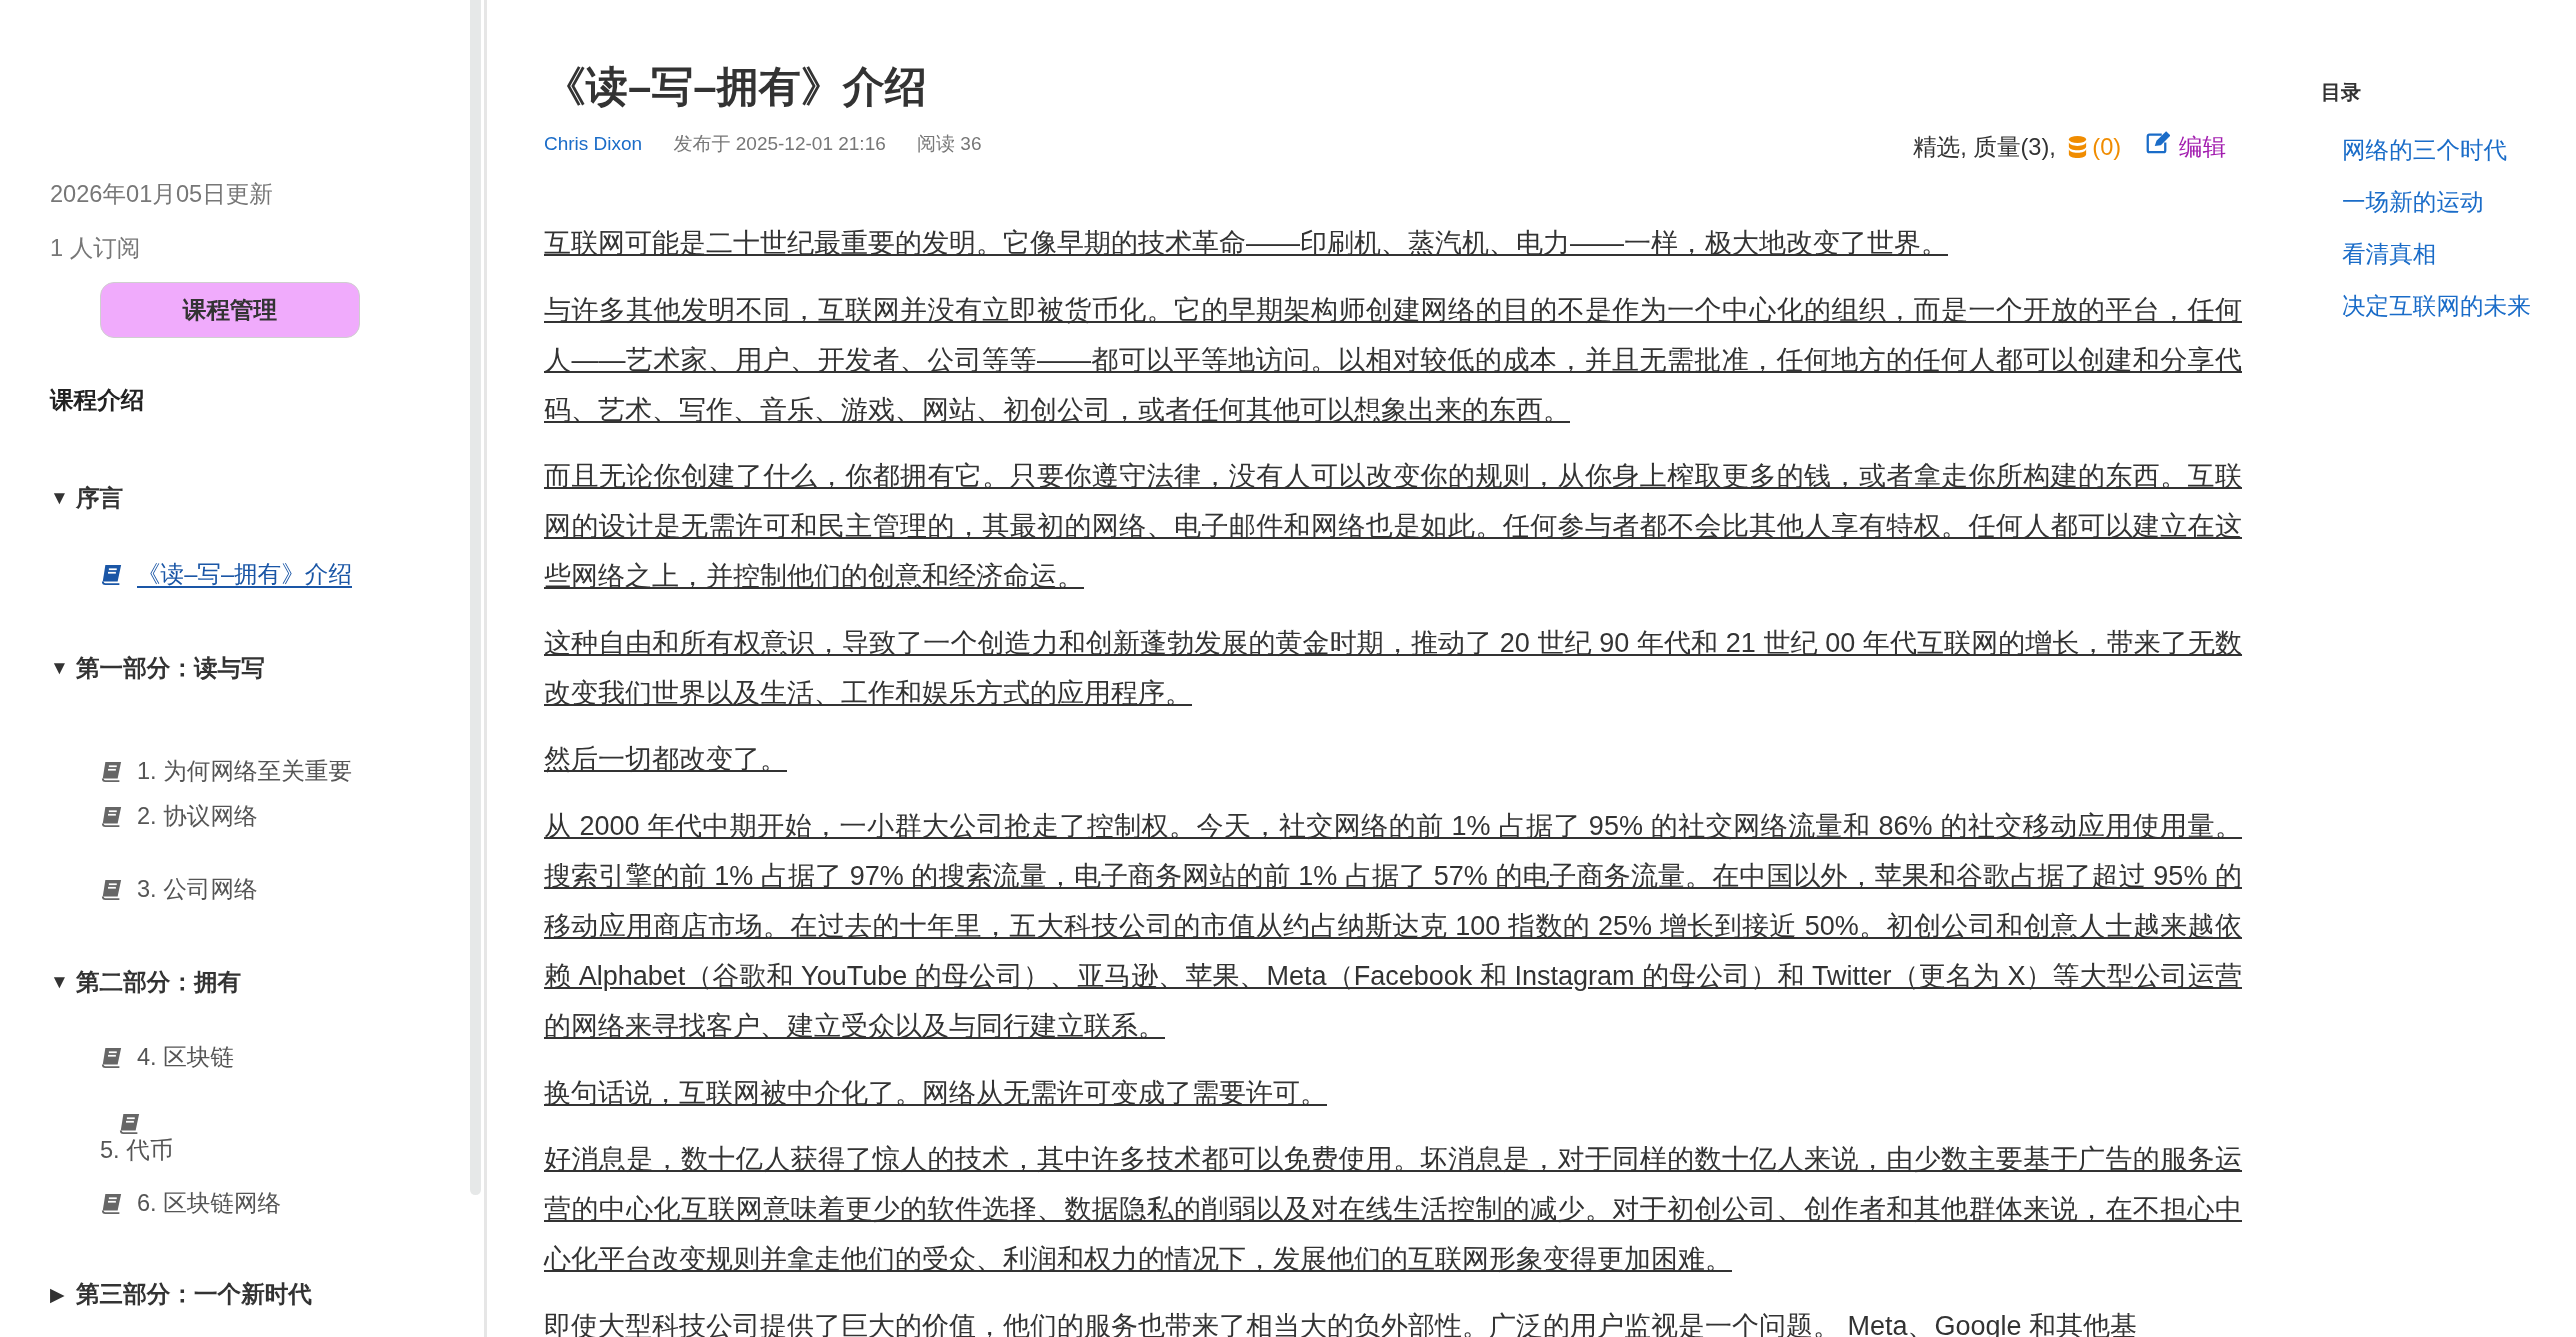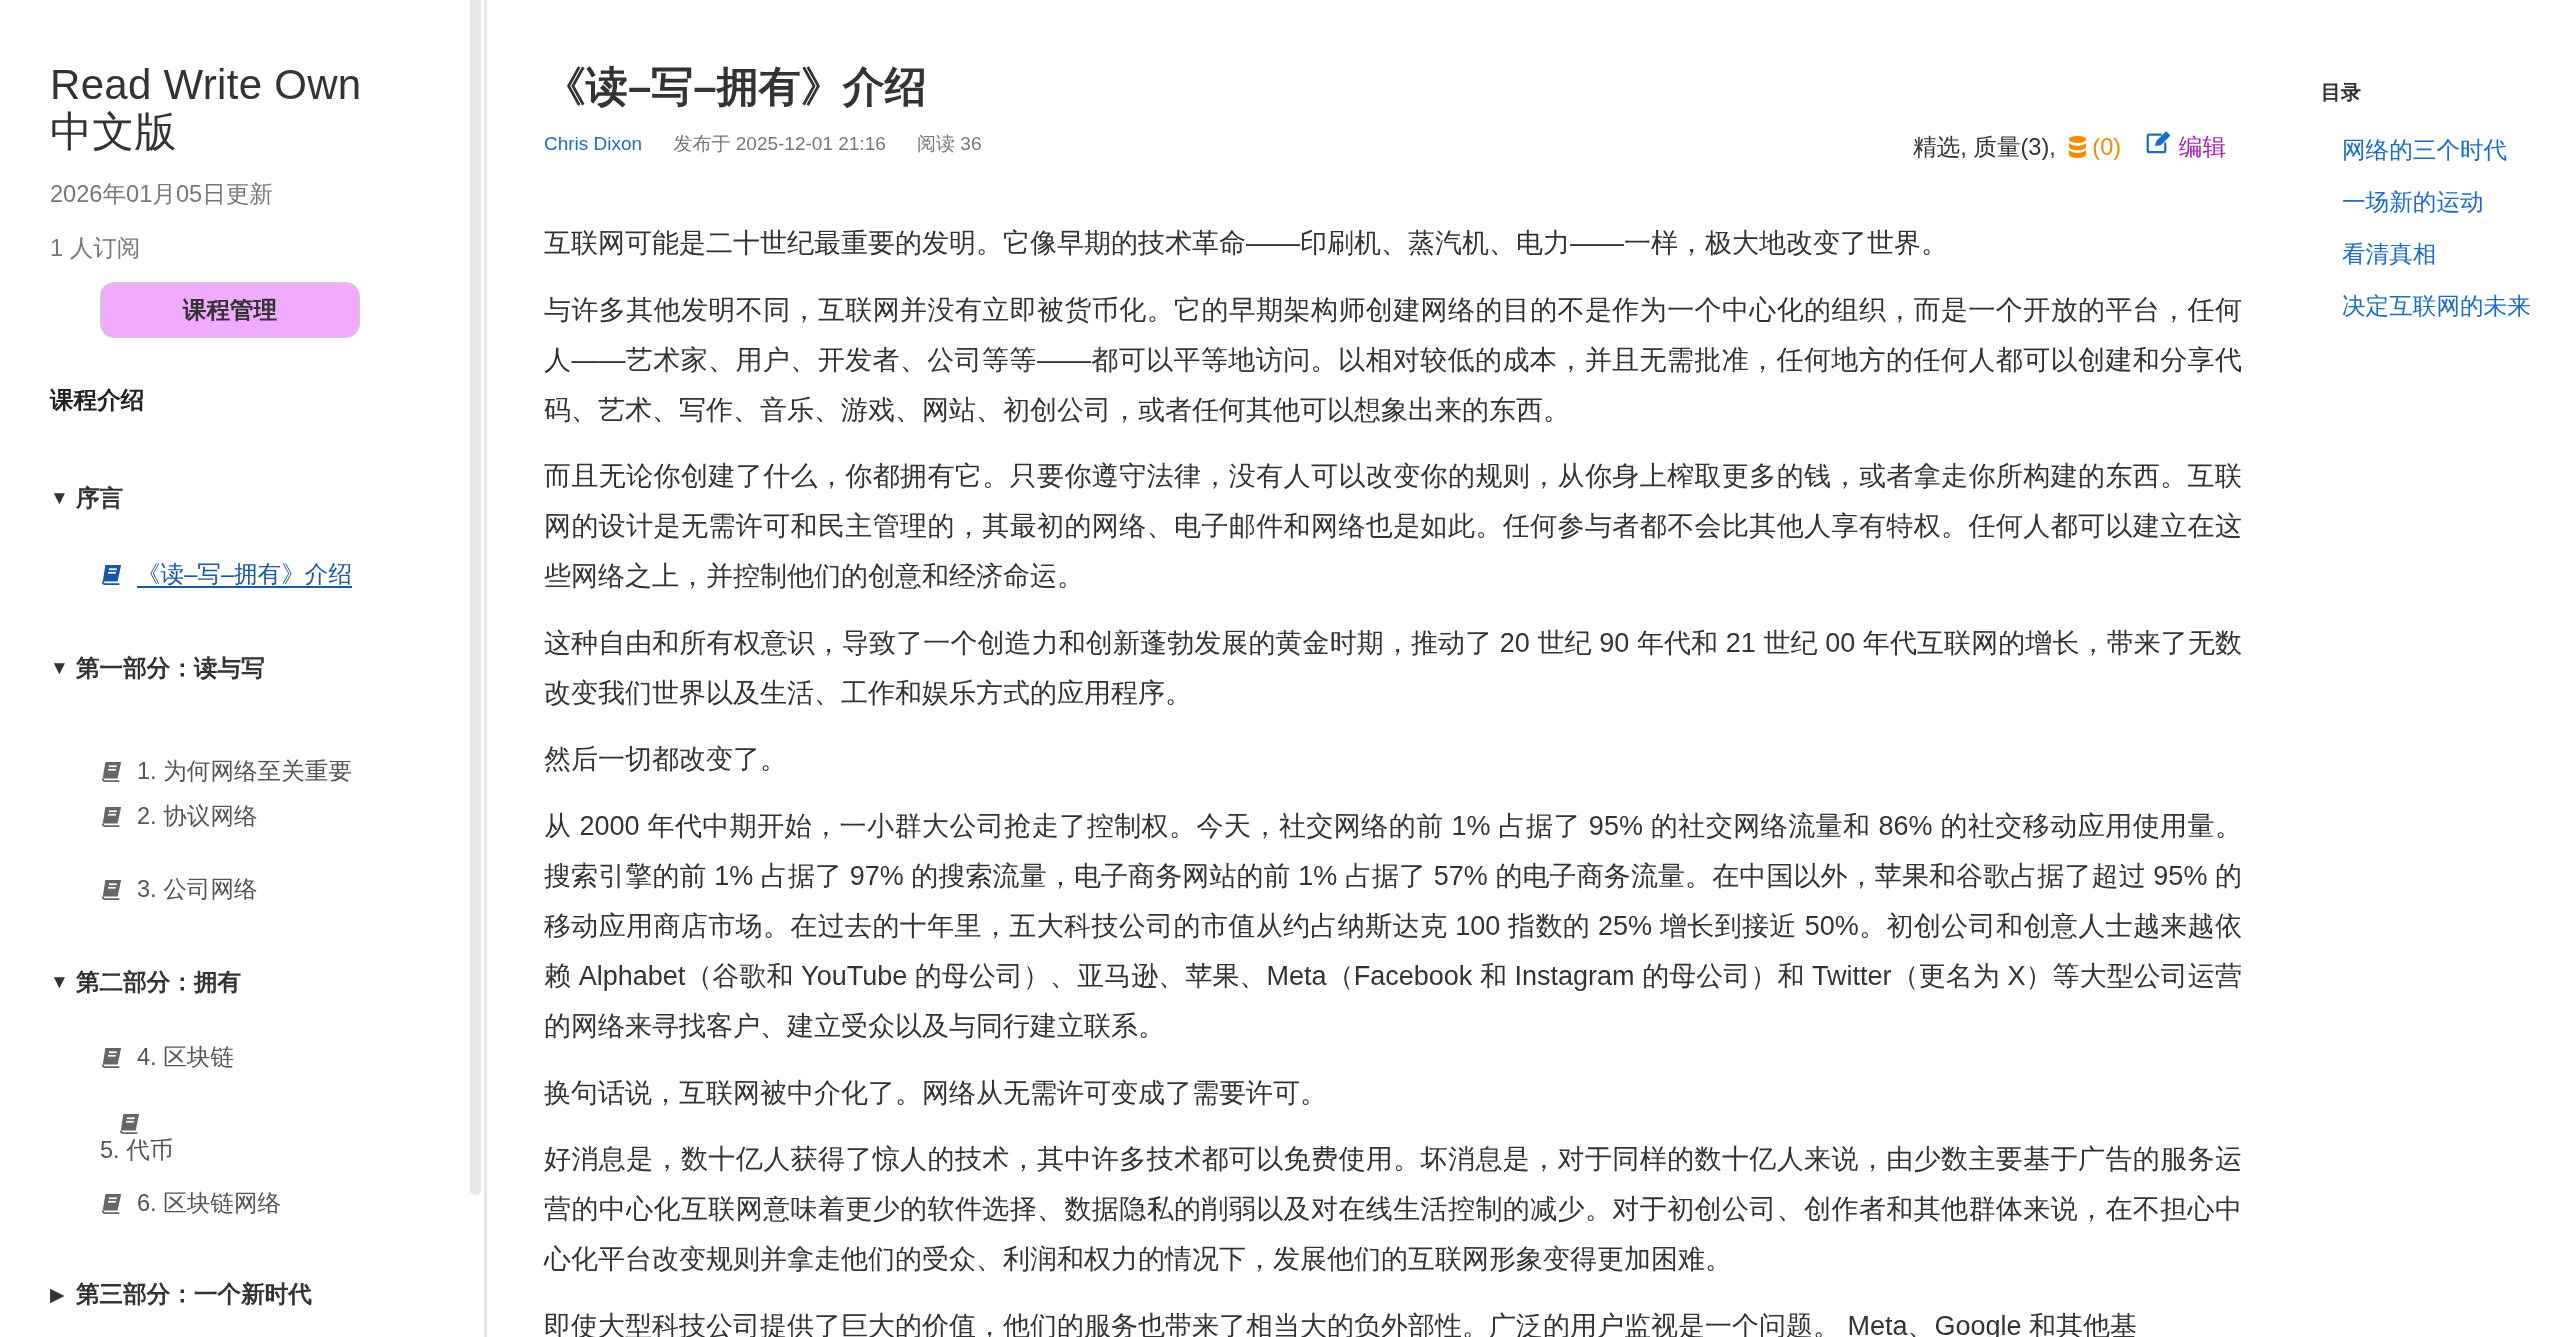--- a/index.html
+++ b/index.html
@@ -27,34 +27,30 @@
   .page-title { position:absolute; left:0; top:59px; font-size:42px; font-weight:bold; color:#333; margin:0; white-space:nowrap; }
   .meta { position:absolute; left:0; top:131px; font-size:19px; color:#777; white-space:nowrap; }
   .meta .author { color:#1a6cc8; margin-right:26px; cursor:pointer; }
   .meta .sep { margin-right:26px; }
   .meta-right { position:absolute; right:16px; top:131px; font-size:23.6px; color:#333; white-space:nowrap; display:flex; align-items:center; }
   .coin { color:#f08c00; display:flex; align-items:center; margin-left:12.2px; margin-right:24.5px; cursor:pointer; }
   .coin svg { margin-right:5.2px; }
   .edit { color:#a21caf; display:flex; align-items:flex-start; cursor:pointer; }
   .edit svg { margin-right:8.7px; }
   .article { position:absolute; left:0; top:218px; width:1698px; font-size:27px; line-height:50px; color:#333; }
-  .article p { margin:0 0 16.6px 0; text-align:justify; }
+  .article p { margin:0 0 16.6px 0; text-align:justify;text-decoration:underline; }
 
   .toc { position:absolute; left:2321px; top:75px; width:253px; }
   .toc-title { font-size:20px; font-weight:bold; color:#333; margin:0 0 14px 0; line-height:35px; }
   .toc-item { display:block; margin-left:21px; font-size:23.6px; color:#1a6cc8; line-height:52px; cursor:pointer; white-space:nowrap; }
 </style>
 </head>
 <body>
 
 <div class="sidebar">
-  <h1 class="book-title">
-    <span>Read Write Own</span><br>
-    <span>中文版</span>
-  </h1>
   <div class="updated">2026年01月05日更新</div>
   <div class="subs">1 人订阅</div>
   <button class="manage-btn">课程管理</button>
   <div class="intro-label">课程介绍</div>
 
   <div class="nav-section" style="top:482px;">
     <span class="tri">▼</span>
     <span>序言</span>
   </div>
   <div class="nav-item active" style="top:558px;">

